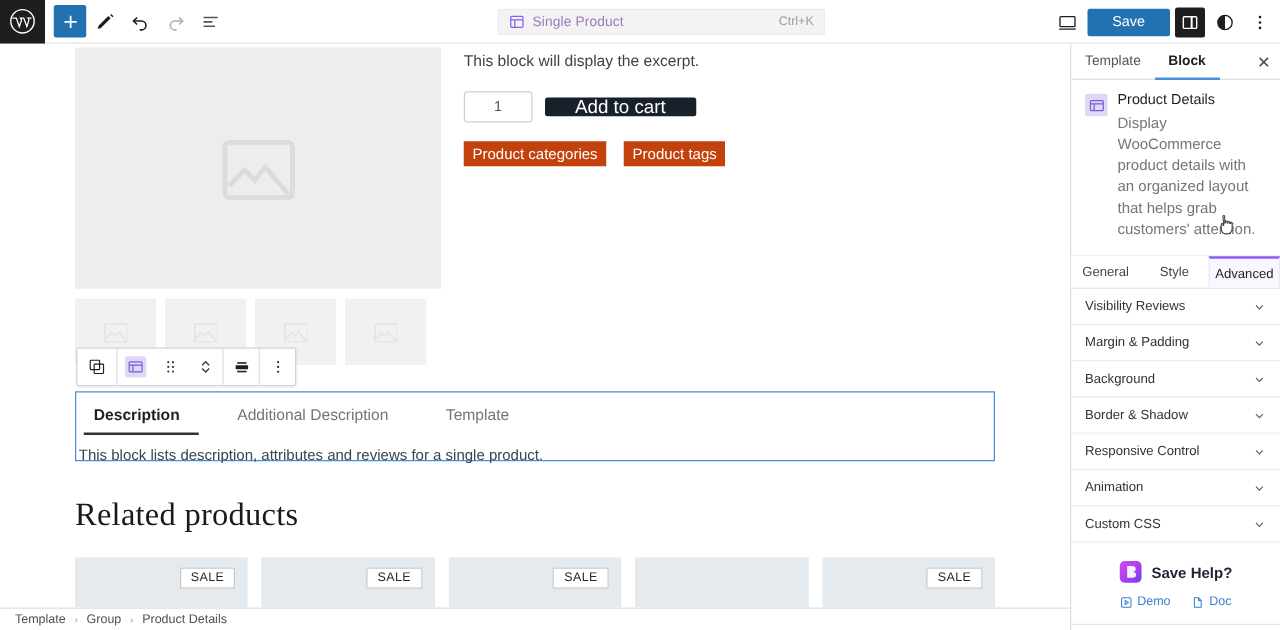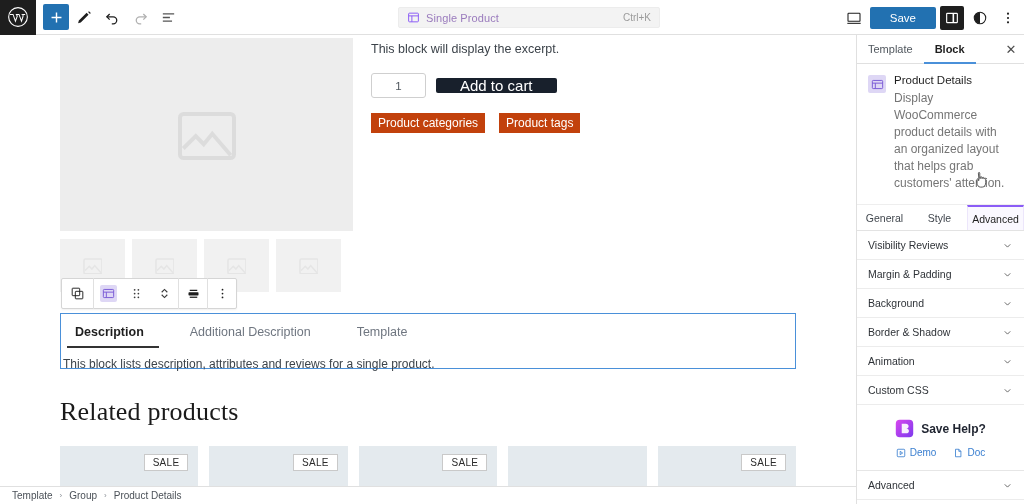--- a/index.html
+++ b/index.html
@@ -530,20 +530,28 @@
     </div>
     <div class="acc-item">
       <span class="acc-label">Border &amp; Shadow</span>
       <span class="acc-chev">
         <svg viewBox="0 0 24 24" fill="none" stroke="#5c5c5c" stroke-width="2">
             <path d="M6 9.5l6 6 6-6"></path>
           </svg>
       </span>
     </div>
     <div class="acc-item">
+      <span class="acc-label">Responsive Control</span>
+      <span class="acc-chev">
+        <svg viewBox="0 0 24 24" fill="none" stroke="#5c5c5c" stroke-width="2">
+            <path d="M6 9.5l6 6 6-6"></path>
+          </svg>
+      </span>
+    </div>
+    <div class="acc-item">
       <span class="acc-label">Animation</span>
       <span class="acc-chev">
         <svg viewBox="0 0 24 24" fill="none" stroke="#5c5c5c" stroke-width="2">
             <path d="M6 9.5l6 6 6-6"></path>
           </svg>
       </span>
     </div>
     <div class="acc-item">
       <span class="acc-label">Custom CSS</span>
       <span class="acc-chev">

